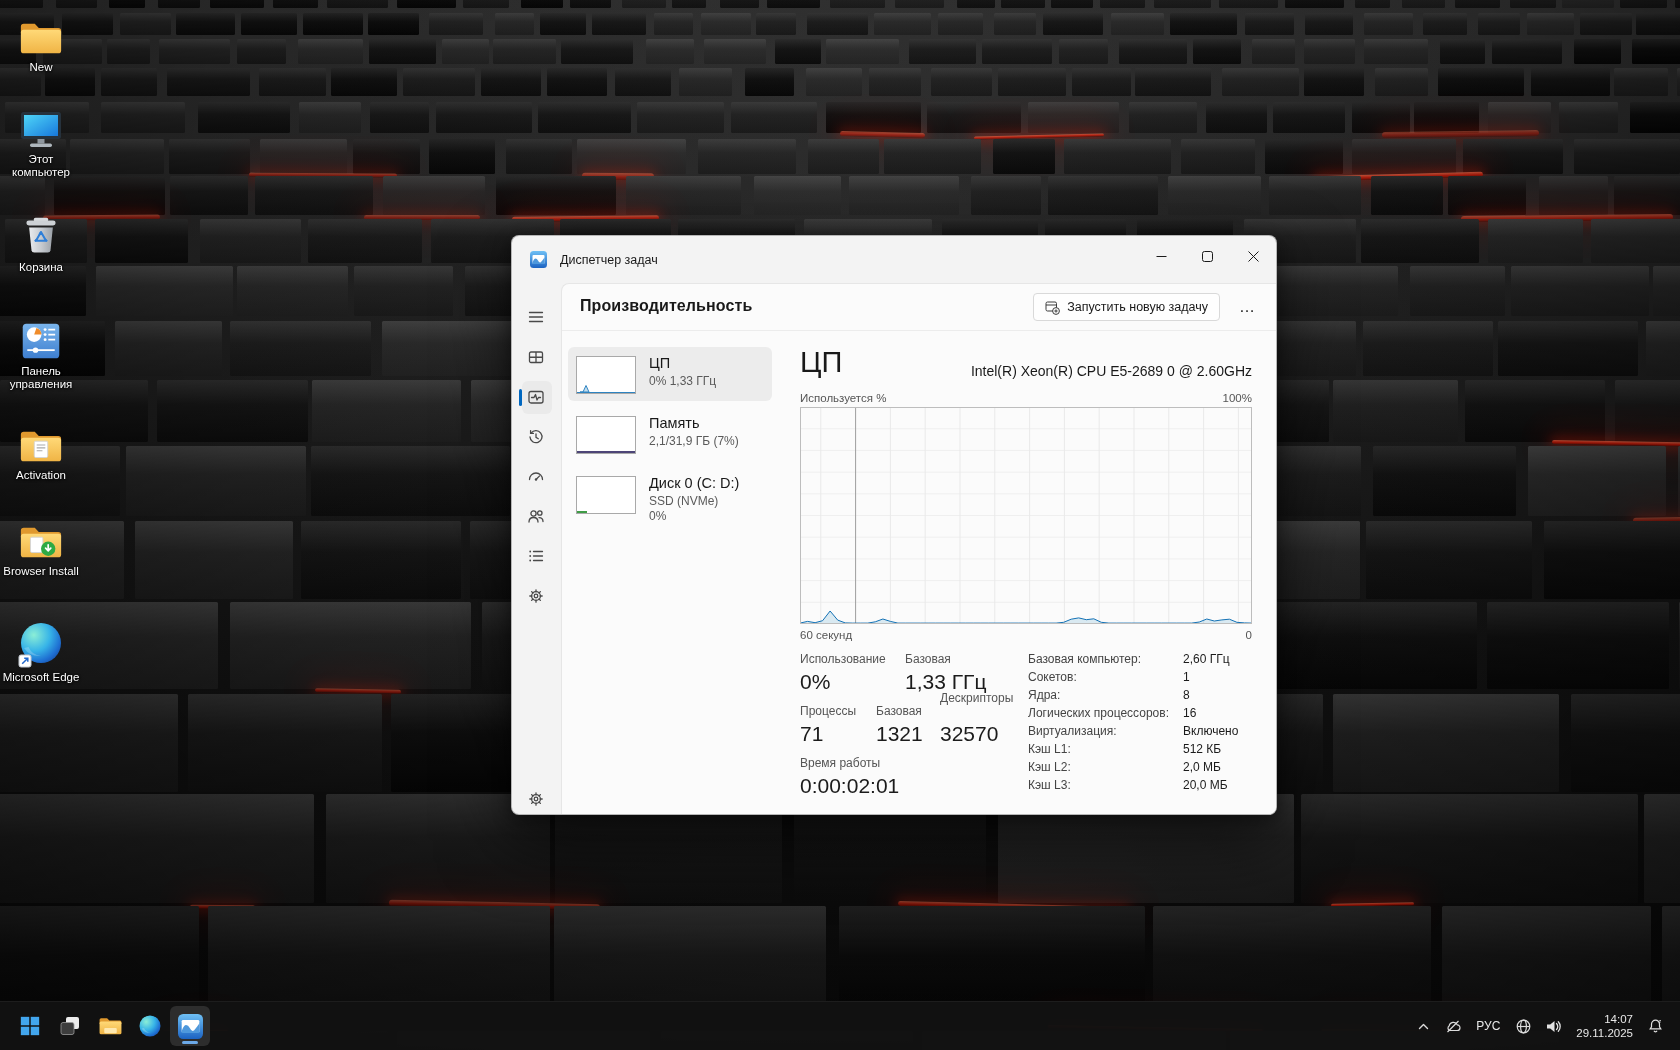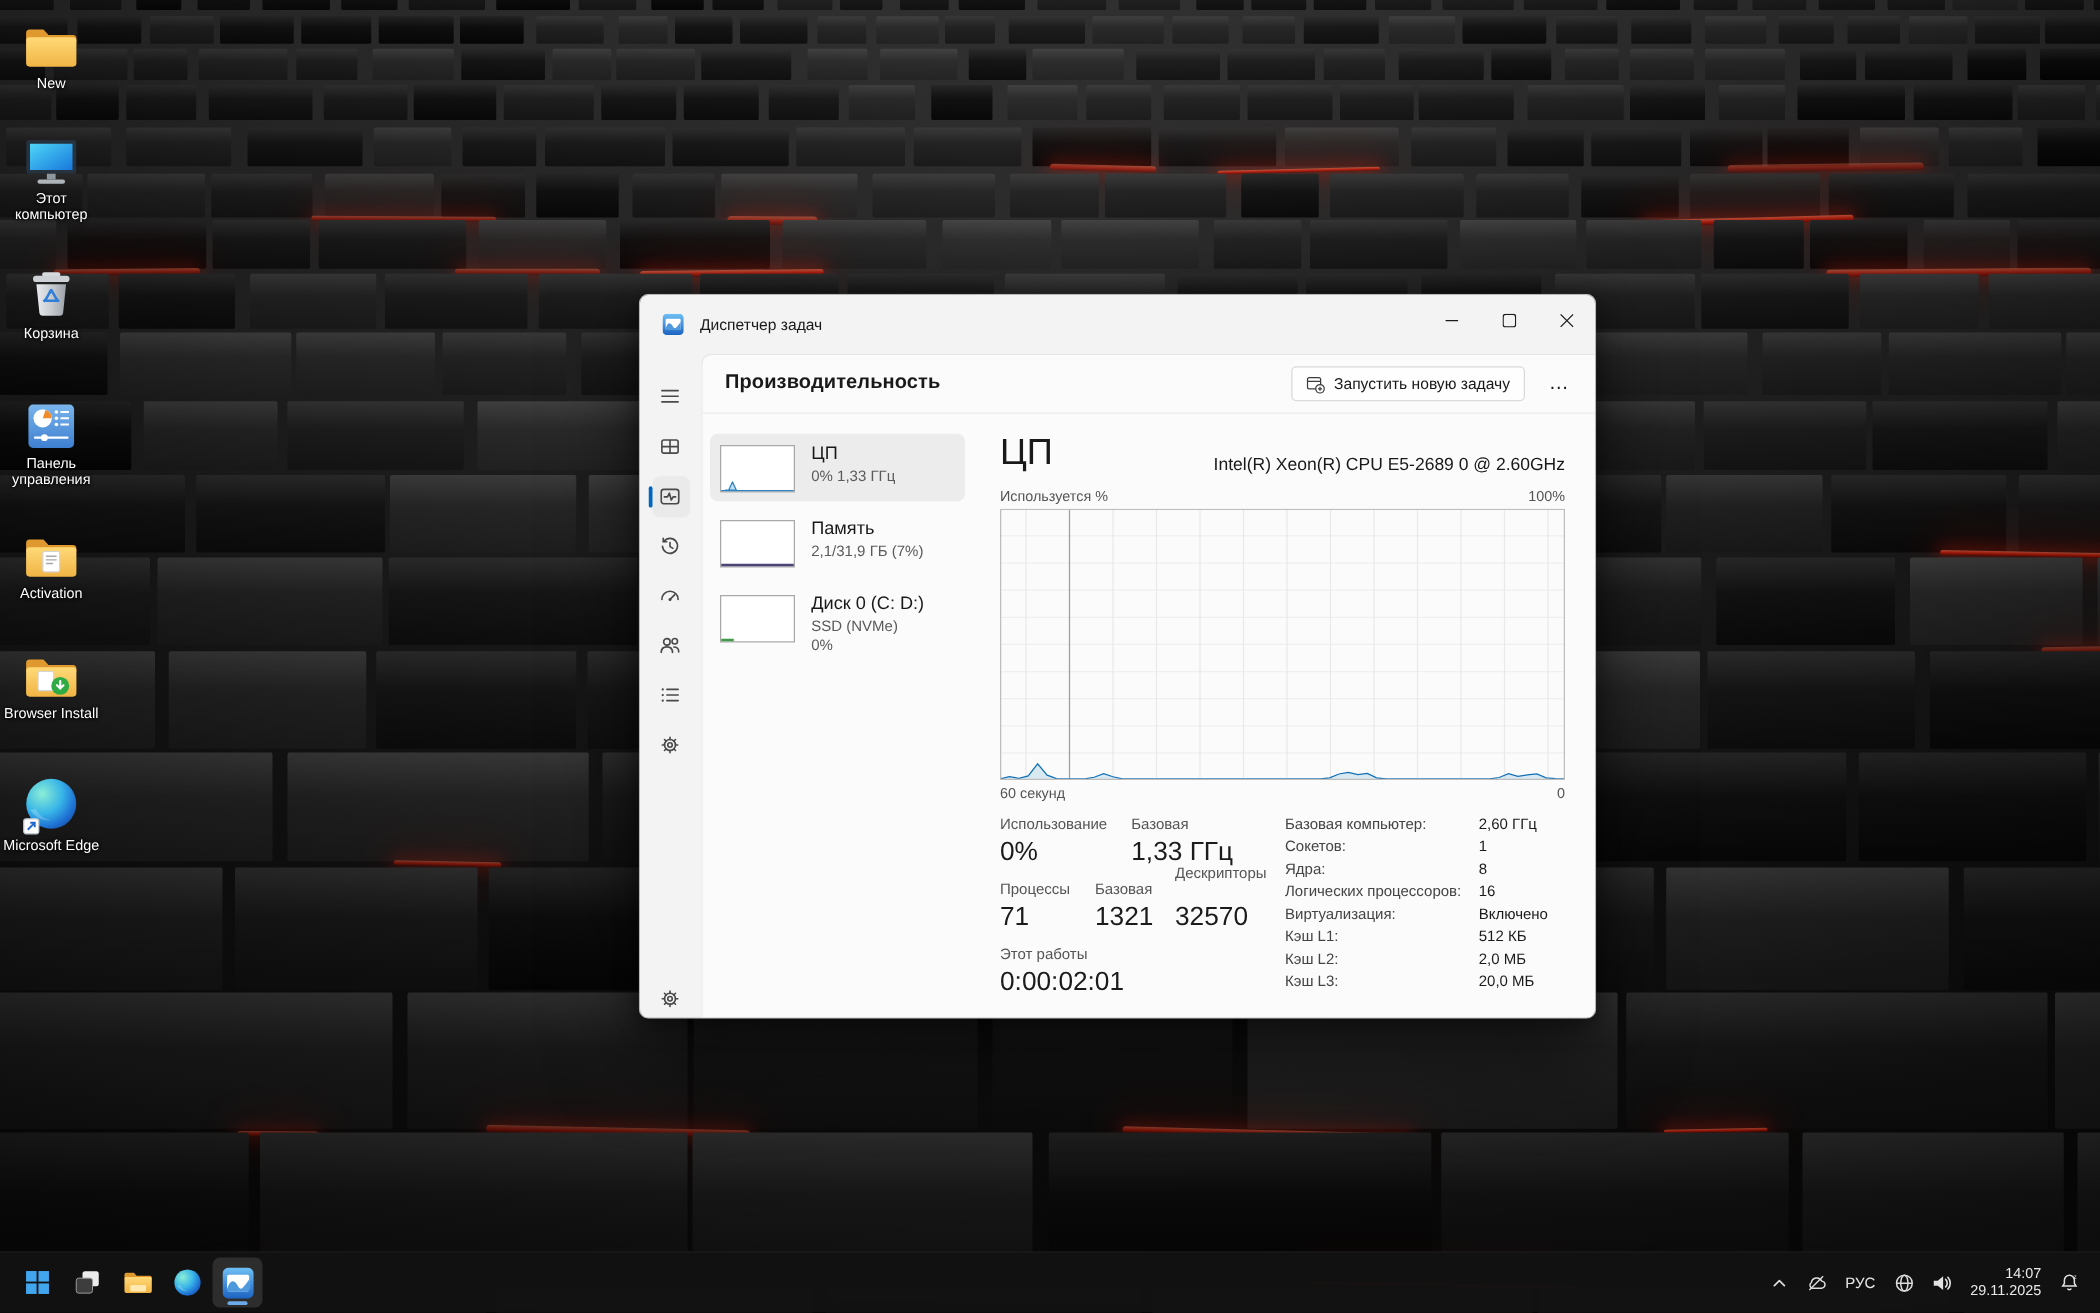--- a/index.html
+++ b/index.html
@@ -658,21 +658,21 @@
       <div class="stat-label" style="left:0;top:310px">Использование</div>
       <div class="stat-value" style="left:0;top:328px">0%</div>
       <div class="stat-label" style="left:105px;top:310px">Базовая</div>
       <div class="stat-value" style="left:105px;top:328px">1,33 ГГц</div>
       <div class="stat-label" style="left:0;top:362px">Процессы</div>
       <div class="stat-value" style="left:0;top:380px">71</div>
       <div class="stat-label" style="left:76px;top:362px">Базовая</div>
       <div class="stat-value" style="left:76px;top:380px">1321</div>
       <div class="stat-label" style="left:140px;top:349px">Дескрипторы</div>
       <div class="stat-value" style="left:140px;top:380px">32570</div>
-      <div class="stat-label" style="left:0;top:414px">Этот работы</div>
+      <div class="stat-label" style="left:0;top:414px">Время работы</div>
       <div class="stat-value" style="left:0;top:432px">0:00:02:01</div>
 
       <div class="det-label" style="top:310px">Базовая компьютер:</div>
       <div class="det-value" style="top:310px">2,60 ГГц</div>
       <div class="det-label" style="top:328px">Сокетов:</div>
       <div class="det-value" style="top:328px">1</div>
       <div class="det-label" style="top:346px">Ядра:</div>
       <div class="det-value" style="top:346px">8</div>
       <div class="det-label" style="top:364px">Логических процессоров:</div>
       <div class="det-value" style="top:364px">16</div>

